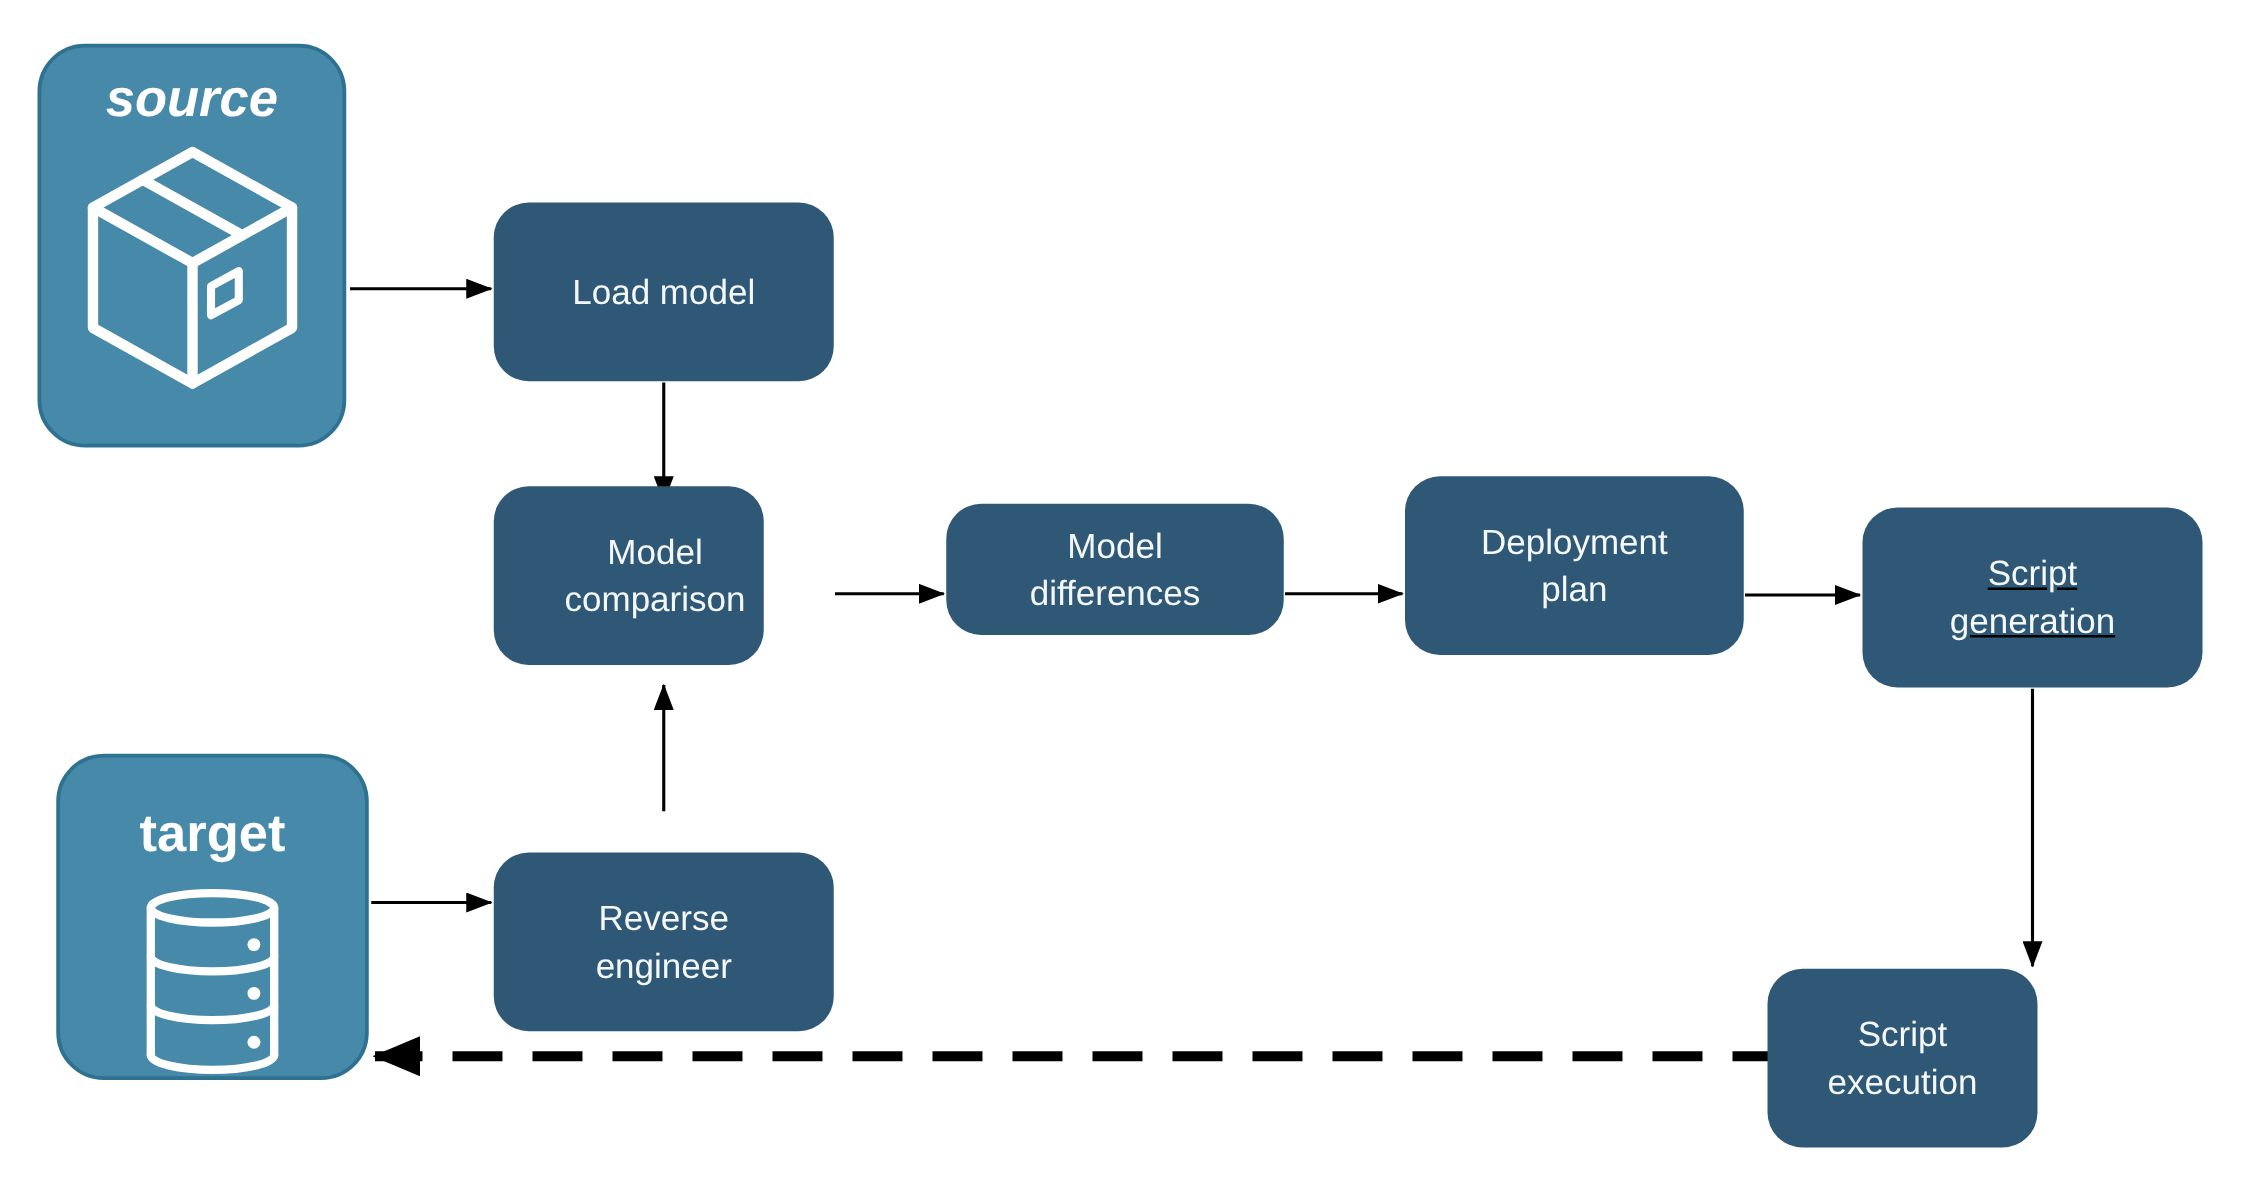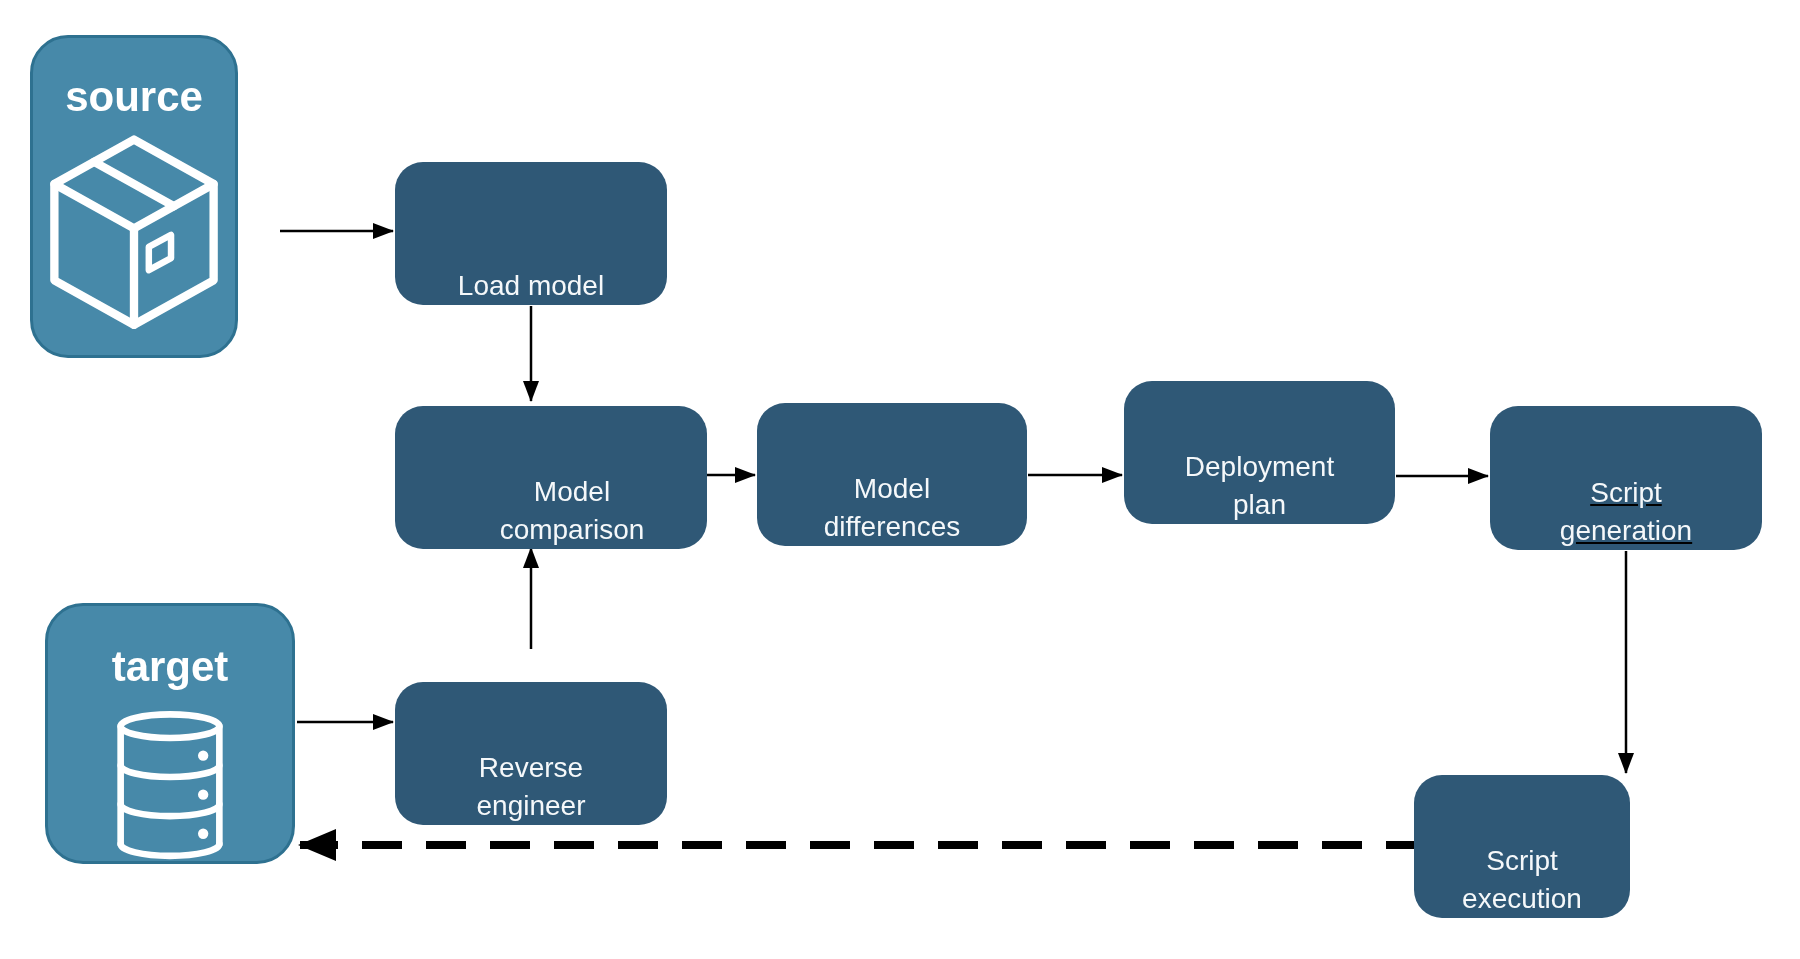--- a/index.html
+++ b/index.html
@@ -20,47 +20,47 @@
     background:var(--canvas-bg);
     overflow:hidden;
   }
   #edges{position:absolute;left:0;top:0;width:1800px;height:959px;pointer-events:none;}
 
   
   .node{
     position:absolute;
     background:var(--node-fill);
     border-radius:28px;
-    display:flex;align-items:flex-end;justify-content:center;
+    display:flex;align-items:center;justify-content:center;
     text-align:center;
   }
   .node-label{
     color:var(--node-text);
     font-size:28px;
     line-height:38px;
     font-weight:400;
     max-width:195px;
   }
   #n-load{left:395px;top:162px;width:272px;height:143px;}
-  #n-comparison{left:395px;top:406px;width:312px;height:143px;padding-left:42px;}
-  #n-differences{left:757px;top:403px;width:270px;height:143px;}
+  #n-comparison{left:395px;top:389px;width:216px;height:143px;padding-left:42px;}
+  #n-differences{left:757px;top:403px;width:270px;height:105px;}
   #n-deployment{left:1124px;top:381px;width:271px;height:143px;}
   #n-generation{left:1490px;top:406px;width:272px;height:144px;text-decoration:underline;}
   #n-reverse{left:395px;top:682px;width:272px;height:143px;}
   #n-execution{left:1414px;top:775px;width:216px;height:143px;}
 
   
   .container{
     position:absolute;
     background:var(--container-fill);
     border:3.5px solid var(--container-border);
     border-radius:38px;
     display:flex;flex-direction:column;align-items:center;
   }
-  #c-source{left:30px;top:35px;width:208px;height:323px;padding-top:36px;}
+  #c-source{left:30px;top:35px;width:247px;height:323px;padding-top:18px;font-style:italic;}
   #c-target{left:45px;top:603px;width:250px;height:261px;padding-top:38px;}
   .c-label{
     color:var(--container-text);
     font-size:42px;
     font-weight:700;
     line-height:46px;
   }
   .c-icon{display:block;margin-top:14px;}
 </style>
 </head>

